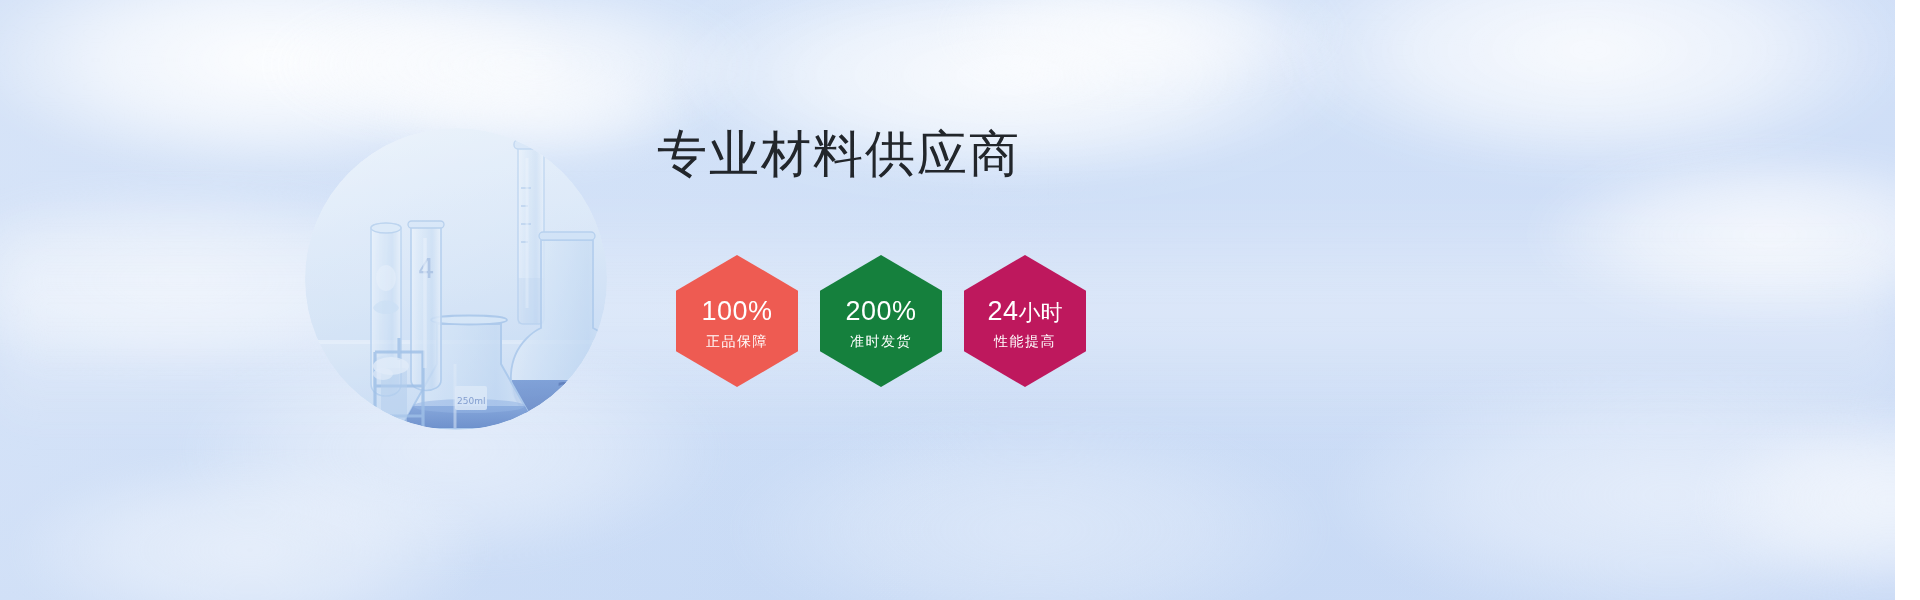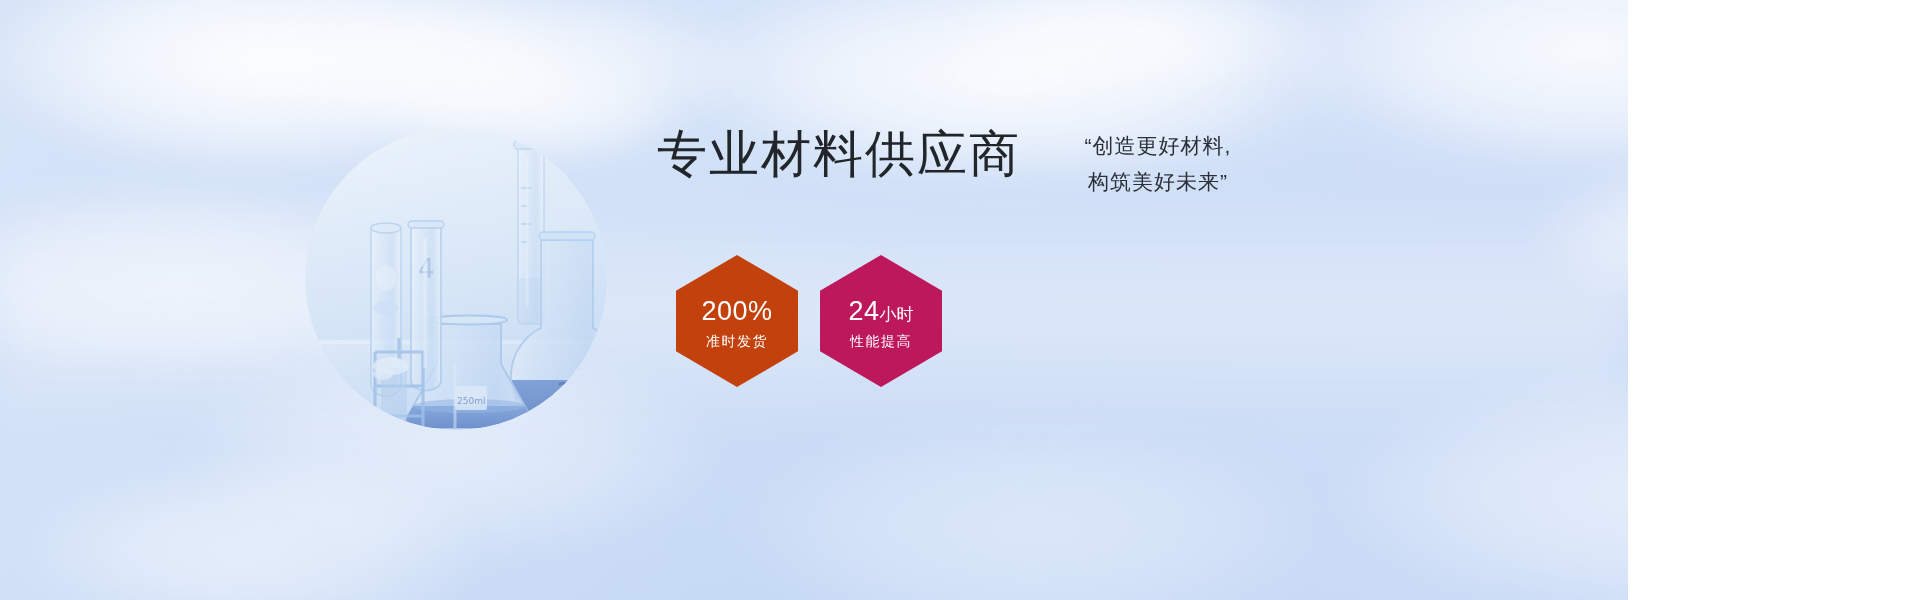--- a/index.html
+++ b/index.html
@@ -7,21 +7,21 @@
 
   html, body {
     width:1920px; height:600px;
     overflow:hidden;
     font-family:"Liberation Sans","DejaVu Sans",sans-serif;
   }
 
   
   .banner {
     position:relative;
-    width:1628px; height:600px;
+    width:1895px; height:600px;
     overflow:hidden;
     background:#cfe0f7;
   }
 
   
   .sky-base {
     position:absolute; inset:0;
     background:
       linear-gradient(180deg,
         #d3e2f8 0%,
@@ -124,21 +124,21 @@
   }
   .hex .big {
     font-size:27px;
     font-weight:400;
     line-height:1;
     letter-spacing:.5px;
     white-space:nowrap;
     display:flex;
     align-items:baseline;
   }
-  .hex .big .unit { font-size:17px; letter-spacing:0; }
+  .hex .big .unit { font-size:22px; letter-spacing:0; }
   .hex .sub {
     margin-top:9px;
     font-size:14px;
     letter-spacing:1.5px;
     line-height:1;
     white-space:nowrap;
   }
 </style>
 </head>
 <body>
@@ -263,29 +263,32 @@
         <line x1="222" y1="30" x2="222" y2="180" stroke="#ffffff" stroke-width="3" opacity=".55"></line>
 
         <rect x="0" y="0" width="302" height="302" fill="url(#blueCast)"></rect>
         <rect x="0" y="0" width="302" height="302" fill="#cfe0f7" opacity=".22"></rect>
       </g>
     </svg>
   </div>
 
   <div class="headline">专业材料供应商</div>
 
-  <div class="tagline">
-    <span class="ln">“创造更好材料,</span>
-    <span class="ln">构筑美好未来”</span>
-  </div>
 
   <div class="hex-row">
 
-
-    <div class="hex" style="background: #c2410c;">
+    <div class="hex" style="background: rgb(238, 91, 82);">
+      <div class="big">
+        <span>100%</span>
+        <span class="unit"></span>
+      </div>
+      <div class="sub">正品保障</div>
+    </div>
+
+    <div class="hex" style="background: #15803d;">
       <div class="big">
         <span>200%</span>
         <span class="unit"></span>
       </div>
       <div class="sub">准时发货</div>
     </div>
 
     <div class="hex" style="background: #be185d;">
       <div class="big">
         <span>24</span>

